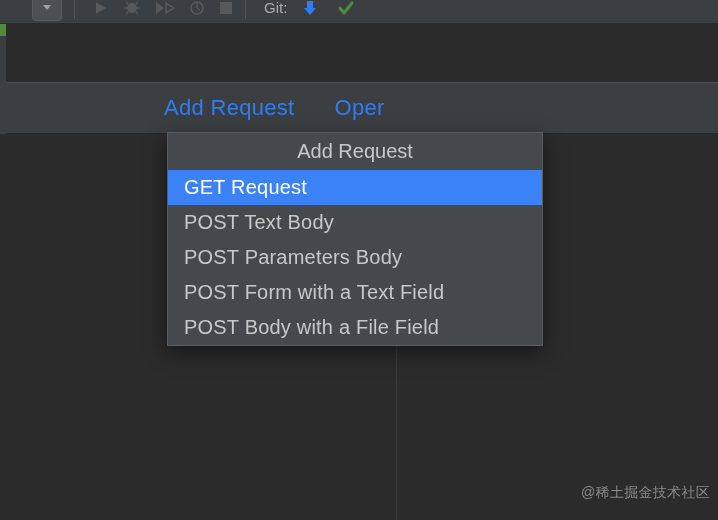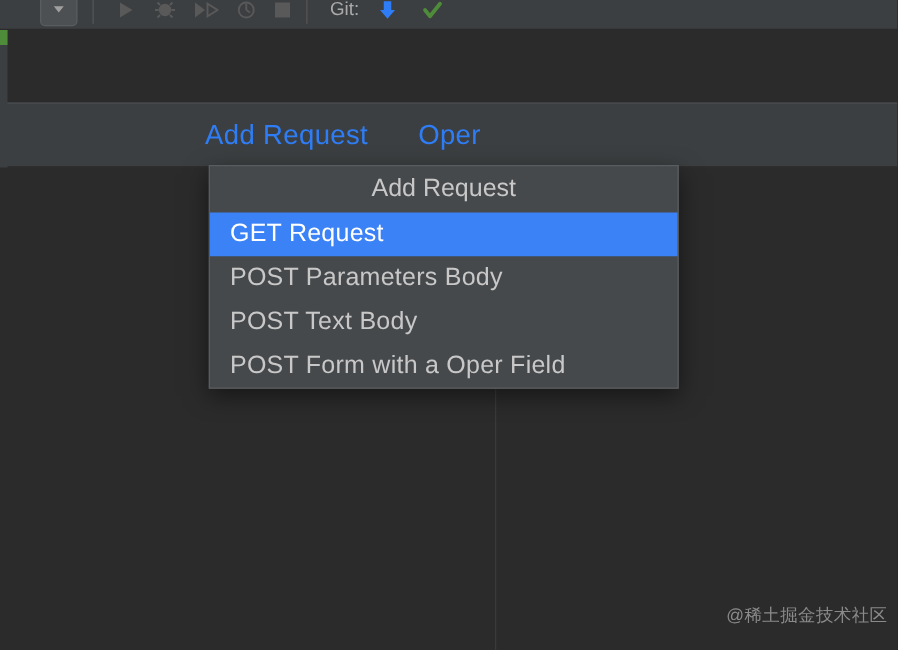--- a/index.html
+++ b/index.html
@@ -200,18 +200,19 @@
   <a>Oper</a>
 </div>
 
 <div class="editor-bg">
   <div class="vguide"></div>
 </div>
 
 <div class="popup">
   <div class="title">Add Request</div>
   <div class="item selected"><span>GET Request</span></div>
+  <div class="item"><span>POST Text Body</span></div>
   <div class="item"><span>POST Parameters Body</span></div>
-  <div class="item"><span>POST Text Body</span></div>
-  <div class="item"><span>POST Form with a Oper Field</span></div>
+  <div class="item"><span>POST Form with a Text Field</span></div>
+  <div class="item"><span>POST Body with a File Field</span></div>
 </div>
 
 <div class="watermark">@稀土掘金技术社区</div>
 
 </body></html>

